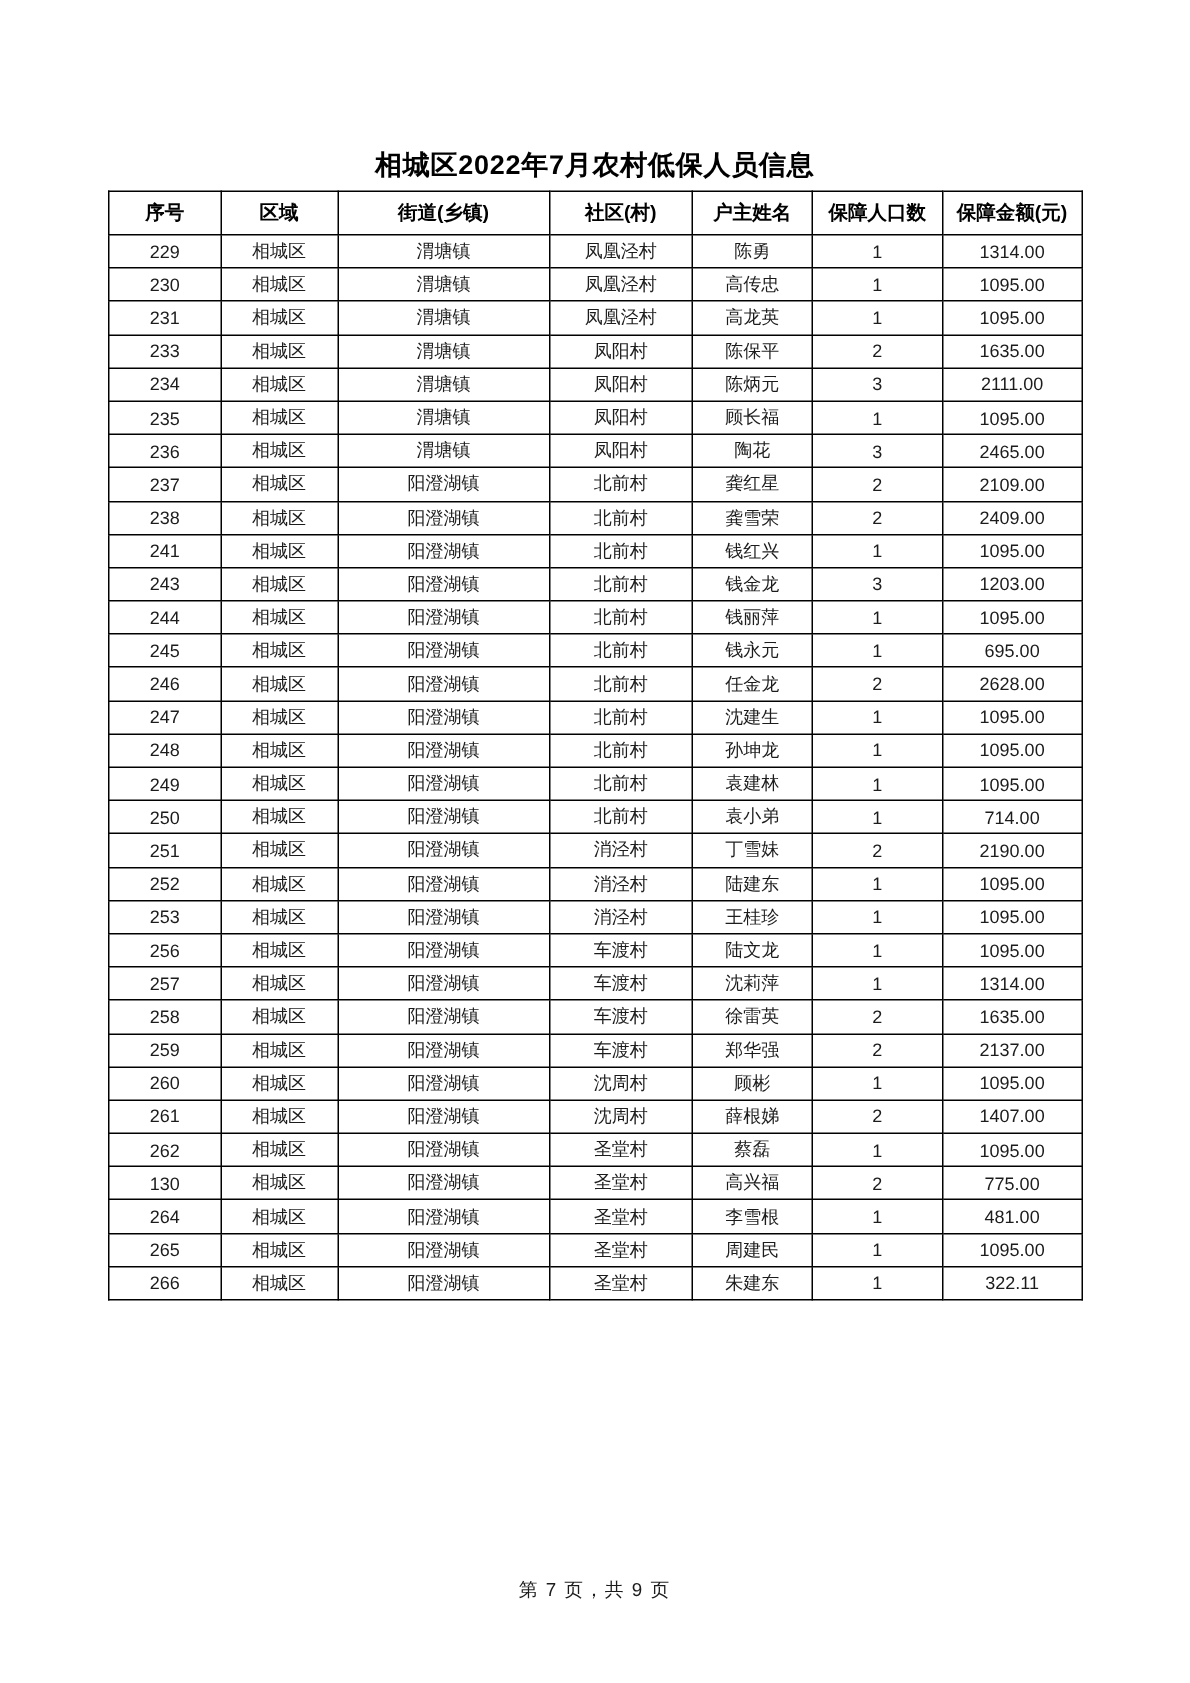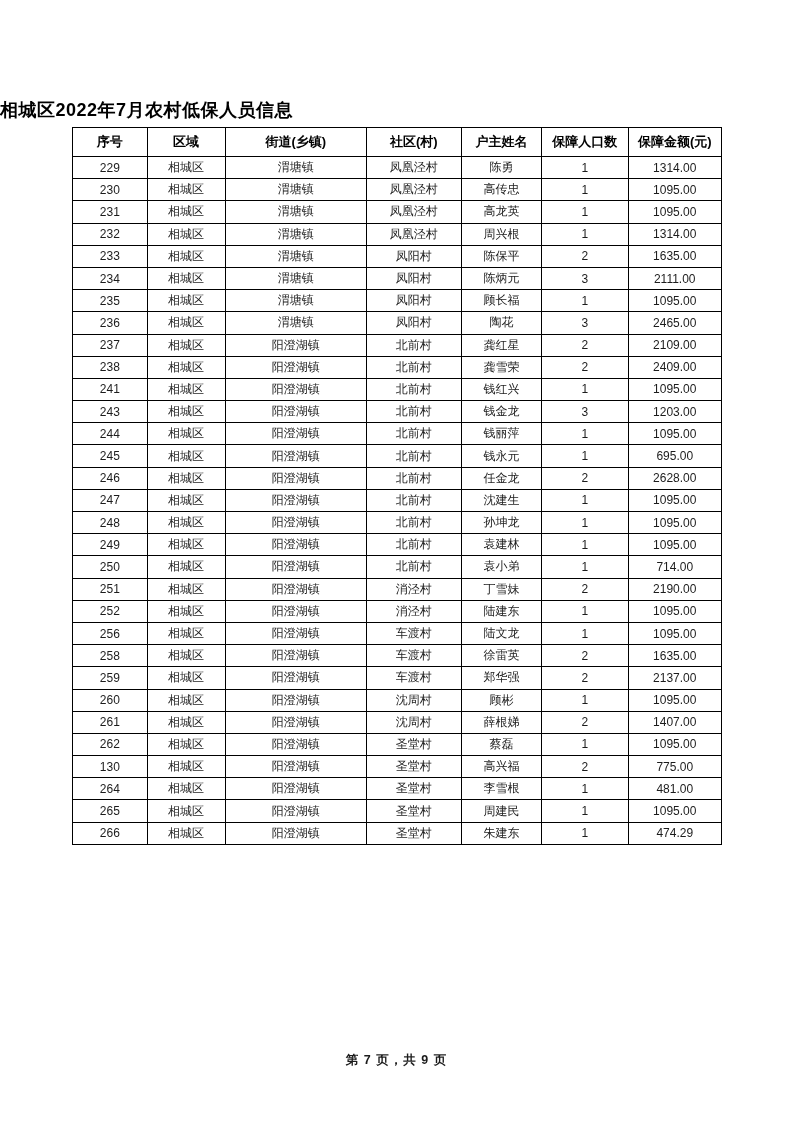--- a/index.html
+++ b/index.html
@@ -15,21 +15,21 @@
     font-family: "Liberation Sans", sans-serif;
     color: #000000;
     overflow: hidden;
   }
   .doc-title {
     margin: 0;
     position: absolute;
     top: 98px;
     left: 0;
     width: 100%;
-    text-align: left;
+    text-align: center;
     font-size: 18px;
     font-weight: bold;
     letter-spacing: 0.5px;
     color: #000000;
   }
   table.welfare-table {
     position: absolute;
     top: 127px;
     left: 72px;
     width: 650px;
@@ -68,21 +68,20 @@
   col.c-amount  { width: 14.4%; }
   .page-footer {
     position: absolute;
     top: 1052px;
     left: 0;
     width: 100%;
     text-align: center;
     font-size: 12.5px;
     color: #1c1c1c;
     letter-spacing: 1px;
-    font-weight: bold;
   }
 </style>
 </head>
 <body>
 
 <div class="page">
 
   <h1 class="doc-title">相城区2022年7月农村低保人员信息</h1>
 
   <table class="welfare-table">
@@ -128,29 +127,20 @@
         <tr>
           <td>231</td>
           <td>相城区</td>
           <td>渭塘镇</td>
           <td>凤凰泾村</td>
           <td>高龙英</td>
           <td>1</td>
           <td>1095.00</td>
         </tr>
         <tr>
-          <td>232</td>
-          <td>相城区</td>
-          <td>渭塘镇</td>
-          <td>凤凰泾村</td>
-          <td>周兴根</td>
-          <td>1</td>
-          <td>1314.00</td>
-        </tr>
-        <tr>
           <td>233</td>
           <td>相城区</td>
           <td>渭塘镇</td>
           <td>凤阳村</td>
           <td>陈保平</td>
           <td>2</td>
           <td>1635.00</td>
         </tr>
         <tr>
           <td>234</td>
@@ -290,29 +280,47 @@
         <tr>
           <td>252</td>
           <td>相城区</td>
           <td>阳澄湖镇</td>
           <td>消泾村</td>
           <td>陆建东</td>
           <td>1</td>
           <td>1095.00</td>
         </tr>
         <tr>
+          <td>253</td>
+          <td>相城区</td>
+          <td>阳澄湖镇</td>
+          <td>消泾村</td>
+          <td>王桂珍</td>
+          <td>1</td>
+          <td>1095.00</td>
+        </tr>
+        <tr>
           <td>256</td>
           <td>相城区</td>
           <td>阳澄湖镇</td>
           <td>车渡村</td>
           <td>陆文龙</td>
           <td>1</td>
           <td>1095.00</td>
         </tr>
         <tr>
+          <td>257</td>
+          <td>相城区</td>
+          <td>阳澄湖镇</td>
+          <td>车渡村</td>
+          <td>沈莉萍</td>
+          <td>1</td>
+          <td>1314.00</td>
+        </tr>
+        <tr>
           <td>258</td>
           <td>相城区</td>
           <td>阳澄湖镇</td>
           <td>车渡村</td>
           <td>徐雷英</td>
           <td>2</td>
           <td>1635.00</td>
         </tr>
         <tr>
           <td>259</td>
@@ -377,20 +385,20 @@
           <td>1</td>
           <td>1095.00</td>
         </tr>
         <tr>
           <td>266</td>
           <td>相城区</td>
           <td>阳澄湖镇</td>
           <td>圣堂村</td>
           <td>朱建东</td>
           <td>1</td>
-          <td>474.29</td>
+          <td>322.11</td>
         </tr>
       </tbody>
   </table>
 
   <div class="page-footer">第 7 页，共 9 页</div>
 
 </div>
 
 </body></html>

